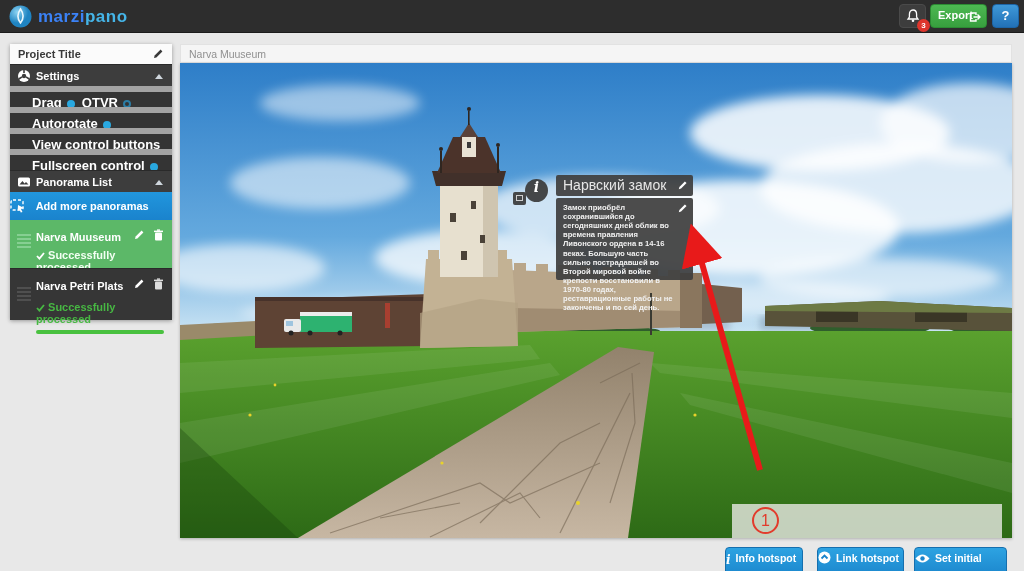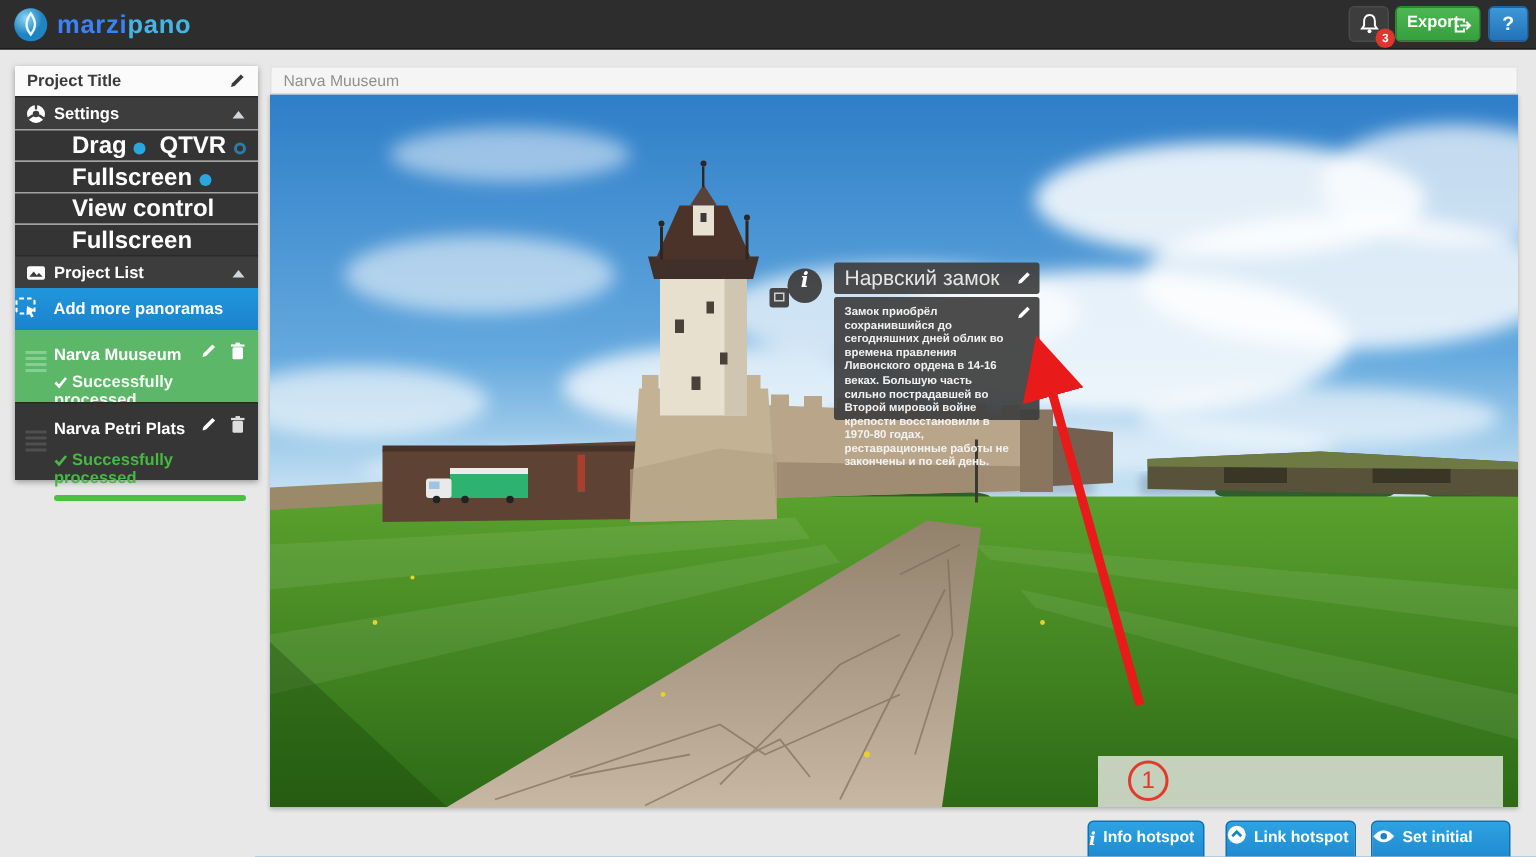--- a/index.html
+++ b/index.html
@@ -17,21 +17,21 @@
   #bell-badge { position:absolute; right:-5px; bottom:-5px; width:13px; height:13px; background:#de352c; border-radius:50%; color:#fff; font-size:8px; font-weight:bold; text-align:center; line-height:13px; }
   #export-btn { left:930px; top:4px; width:57px; height:24px; background:linear-gradient(#4db852,#379f3e); border:1px solid #2c8b33; border-radius:4px; color:#fff; font-size:11px; font-weight:bold; text-align:left; padding:4px 0 0 7px; cursor:pointer; }
   #export-btn svg { position:absolute; right:5px; top:6px; }
   #help-btn { left:992px; top:4px; width:27px; height:24px; background:linear-gradient(#3e98d8,#2271b6); border:1px solid #1d65a6; border-radius:4px; color:#fff; font-size:13px; font-weight:bold; text-align:center; line-height:22px; cursor:pointer; }
 
   
   #sidebar { left:10px; top:44px; width:162px; box-shadow:0 1px 4px rgba(0,0,0,.35); }
   .srow { position:relative; width:100%; color:#fff; font-weight:bold; font-size:11px; }
   #proj-title { height:20px; background:#fbfbfb; color:#3a3a3a; line-height:20px; padding-left:8px; }
   .shead { height:22px; background:#3d3d3d; line-height:22px; padding-left:26px; border-top:1px solid #2a2a2a; }
-  .sitem { height:21px; background:#343434; line-height:21px; padding-left:38px; border-top:1px solid #a3a3a3; font-size:16px; }
+  .sitem { height:21px; background:#343434; line-height:21px; padding-left:22px; border-top:6px solid #a3a3a3; font-size:13px; }
   .dot { display:inline-block; width:8px; height:8px; border-radius:50%; background:#29a8e0; margin-left:5px; vertical-align:-1px; }
   .dot.hollow { background:transparent; border:2px solid #2a7da6; width:8px; height:8px; }
   .edit-pencil-dark { position:absolute; right:8px; top:4px; }
   .tri-up { position:absolute; right:9px; top:9px; width:0; height:0; border-left:4px solid transparent; border-right:4px solid transparent; border-bottom:5px solid #cfd6dc; }
   .shead .hicon { position:absolute; left:7px; top:4px; }
   #add-pano { height:28px; background:linear-gradient(#2196dd,#1a83cd); color:#fff; font-size:11px; font-weight:bold; text-align:left; line-height:28px; cursor:pointer; }
   #add-pano svg { vertical-align:-3px; margin-right:7px; }
   .pitem { position:relative; padding:7px 8px 7px 26px; }
   .pitem.green { background:#5cb868; height:48px; }
   .pitem.dark  { background:#363636; height:52px; border-top:1px solid #2a2a2a; }
@@ -123,35 +123,35 @@
     </svg>
     <span>Settings</span>
     <span class="tri-up"></span>
   </div>
 
   <div class="srow sitem">
     <span>Drag</span><span class="dot"></span>
     &nbsp;<span>QTVR</span><span class="dot hollow"></span>
   </div>
   <div class="srow sitem">
-    <span>Fullscreen</span><span class="dot"></span>
+    <span>Autorotate</span><span class="dot"></span>
   </div>
   <div class="srow sitem">
     <span>View control buttons</span><span class="dot"></span>
   </div>
   <div class="srow sitem">
     <span>Fullscreen control</span><span class="dot"></span>
   </div>
 
   <div class="srow shead">
     <svg class="hicon" width="14" height="14" viewBox="0 0 14 14">
       <rect x="1" y="2.5" width="12" height="9" rx="1.5" fill="#fff"></rect>
       <path d="M2.5 9.5 L5.5 6 L7.5 8.5 L9 7 L11.5 9.5 Z" fill="#3d3d3d"></path>
     </svg>
-    <span>Project List</span>
+    <span>Panorama List</span>
     <span class="tri-up"></span>
   </div>
 
   <div id="add-pano" class="srow">
     <svg width="16" height="14" viewBox="0 0 16 14">
       <rect x="1" y="1" width="12" height="10" rx="2" fill="none" stroke="#fff" stroke-width="1.4" stroke-dasharray="3 2"></rect>
       <path d="M8 6 L14 9 L11 10 L12.5 13 L10.8 13.6 L9.6 10.8 L7.6 12 Z" fill="#fff"></path>
     </svg>
     <span>Add more panoramas</span>
   </div>

